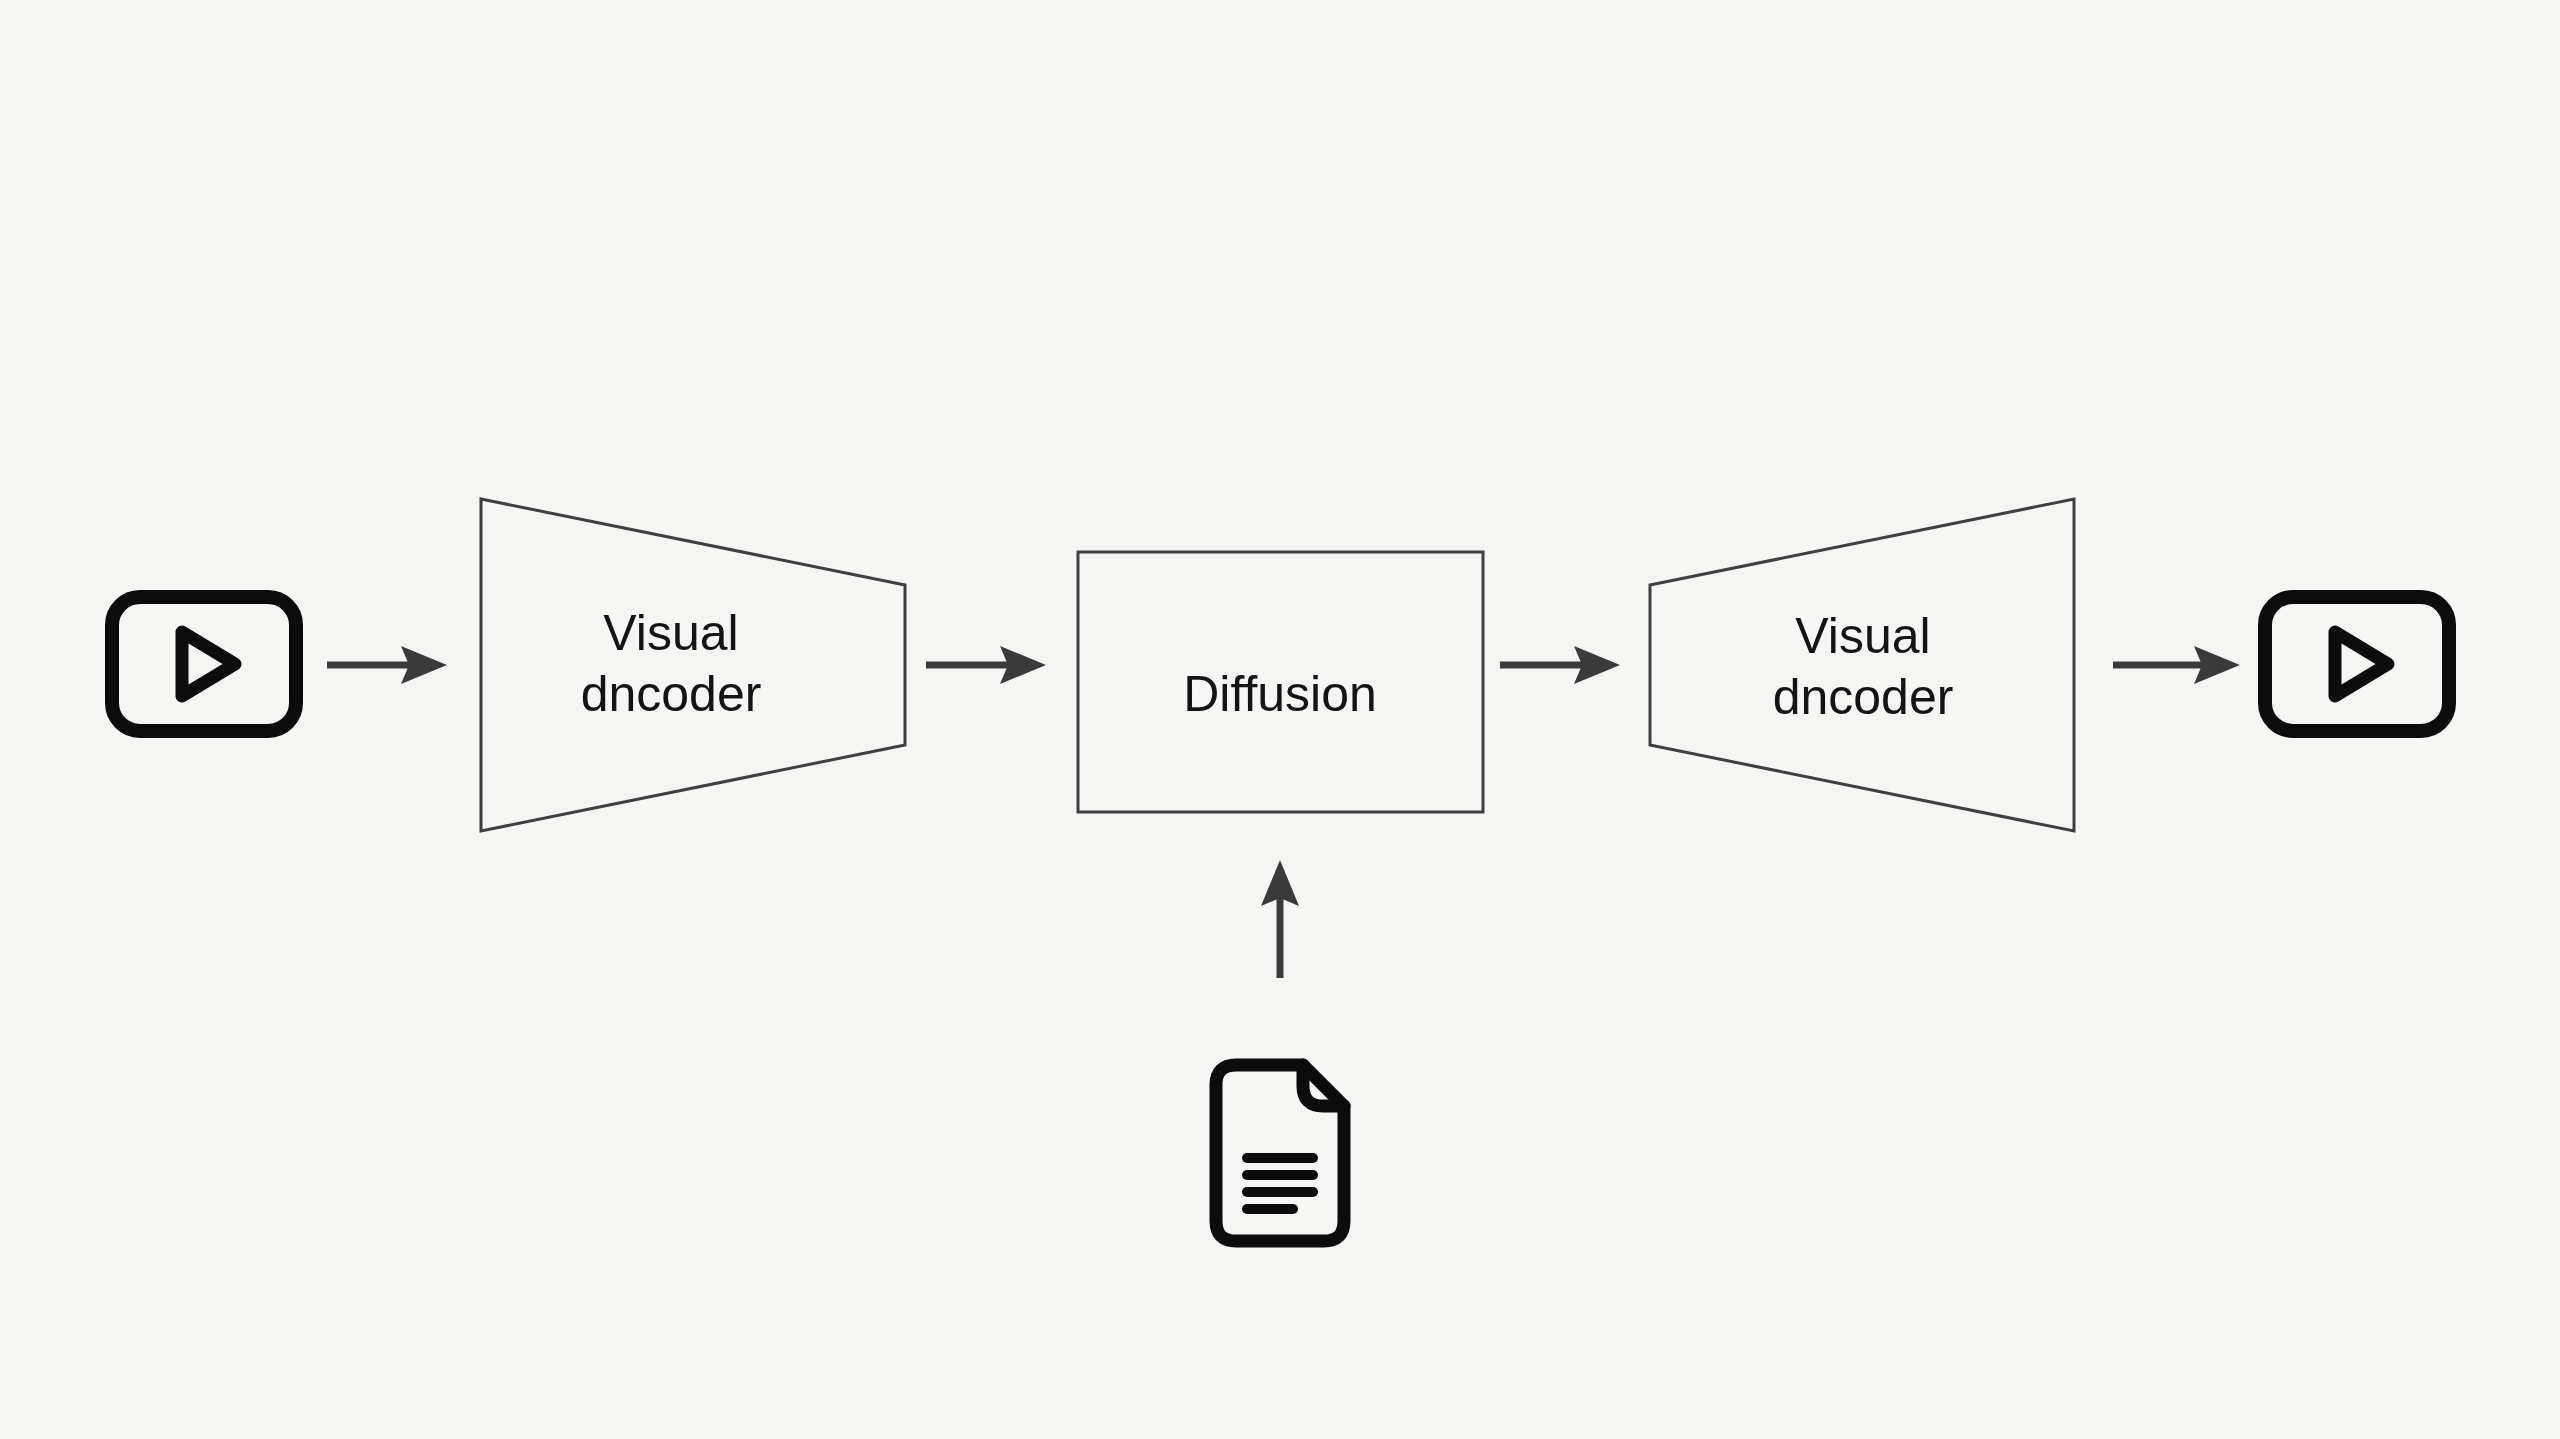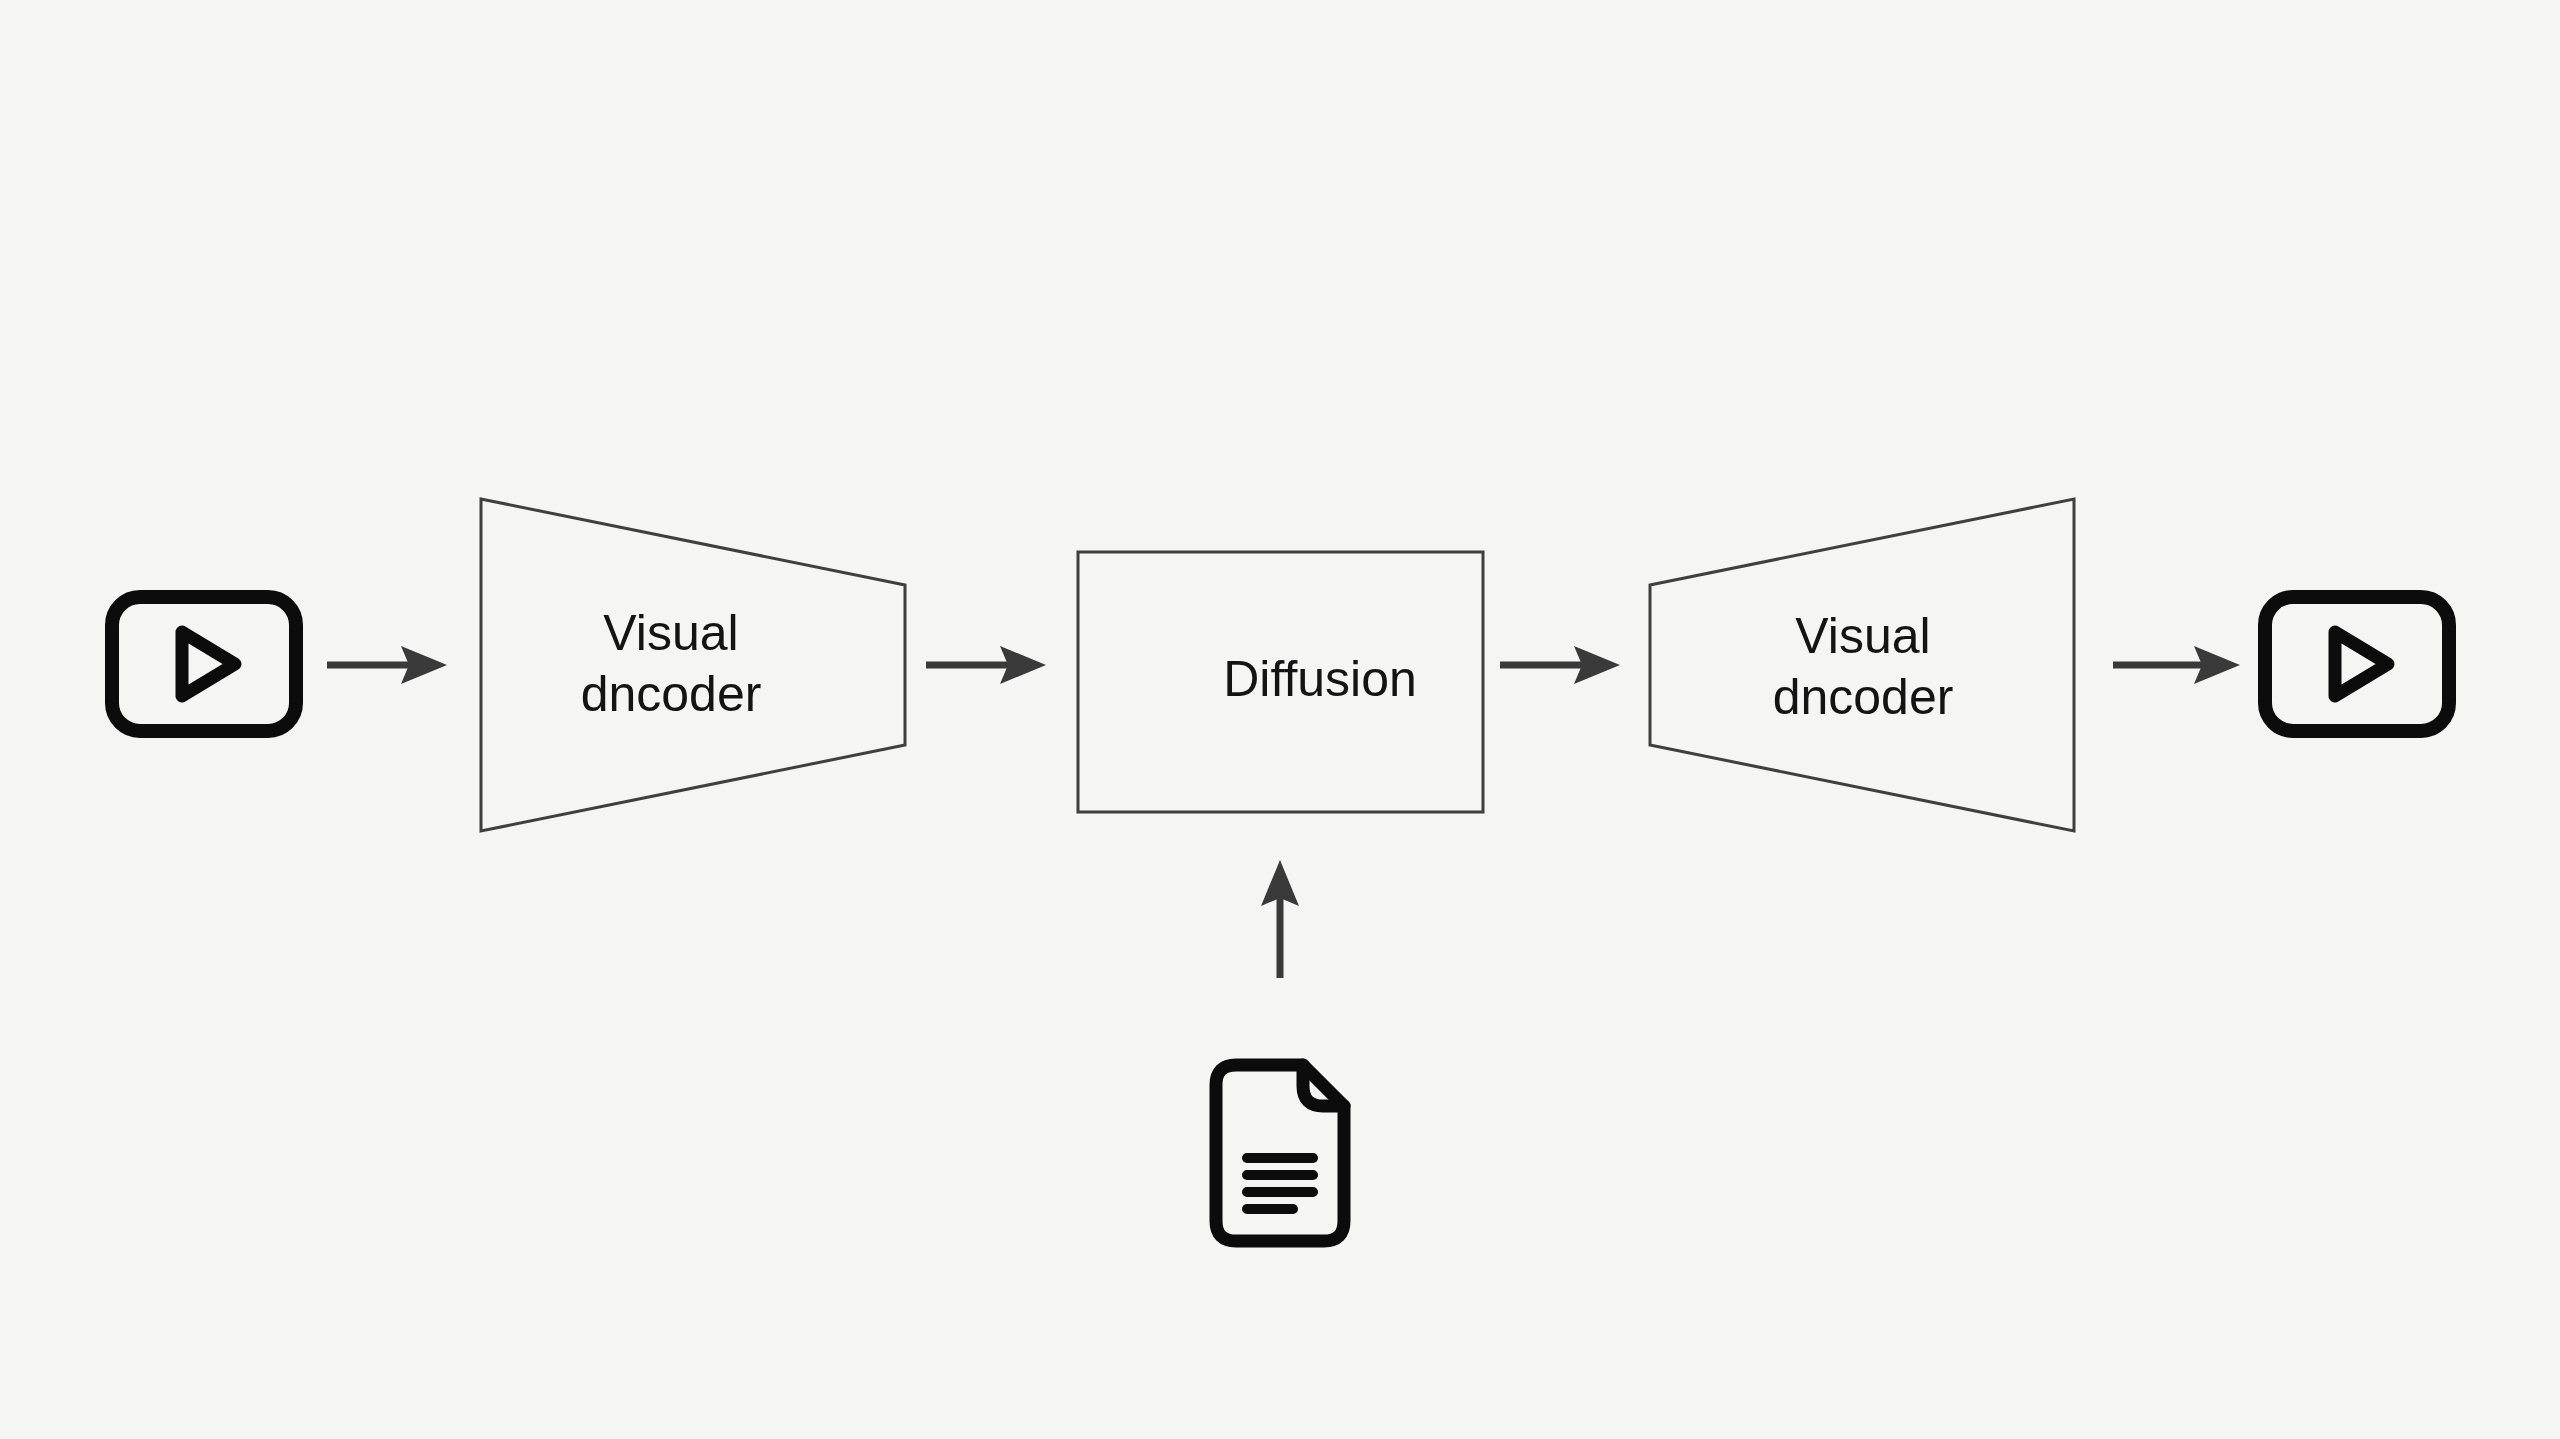--- a/index.html
+++ b/index.html
@@ -47,21 +47,21 @@
     position: absolute;
     transform: translate(-50%, -50%);
     text-align: center;
     color: var(--ink, #141414);
     font-size: 50px;
     line-height: 61px;
     white-space: nowrap;
   }
   .node-label span { display: block; }
   .label-encoder     { left: 671px;  top: 664px; }
-  .label-transformer { left: 1280px; top: 679px; margin-left: 40px; }
+  .label-transformer { left: 1280px; top: 694px; }
   .label-decoder     { left: 1863px; top: 667px; }
 </style>
 </head>
 <body>
 
 <div class="canvas">
 
   <svg class="diagram-layer" viewBox="0 0 2560 1439">
 
     <g transform="translate(105,590)">

